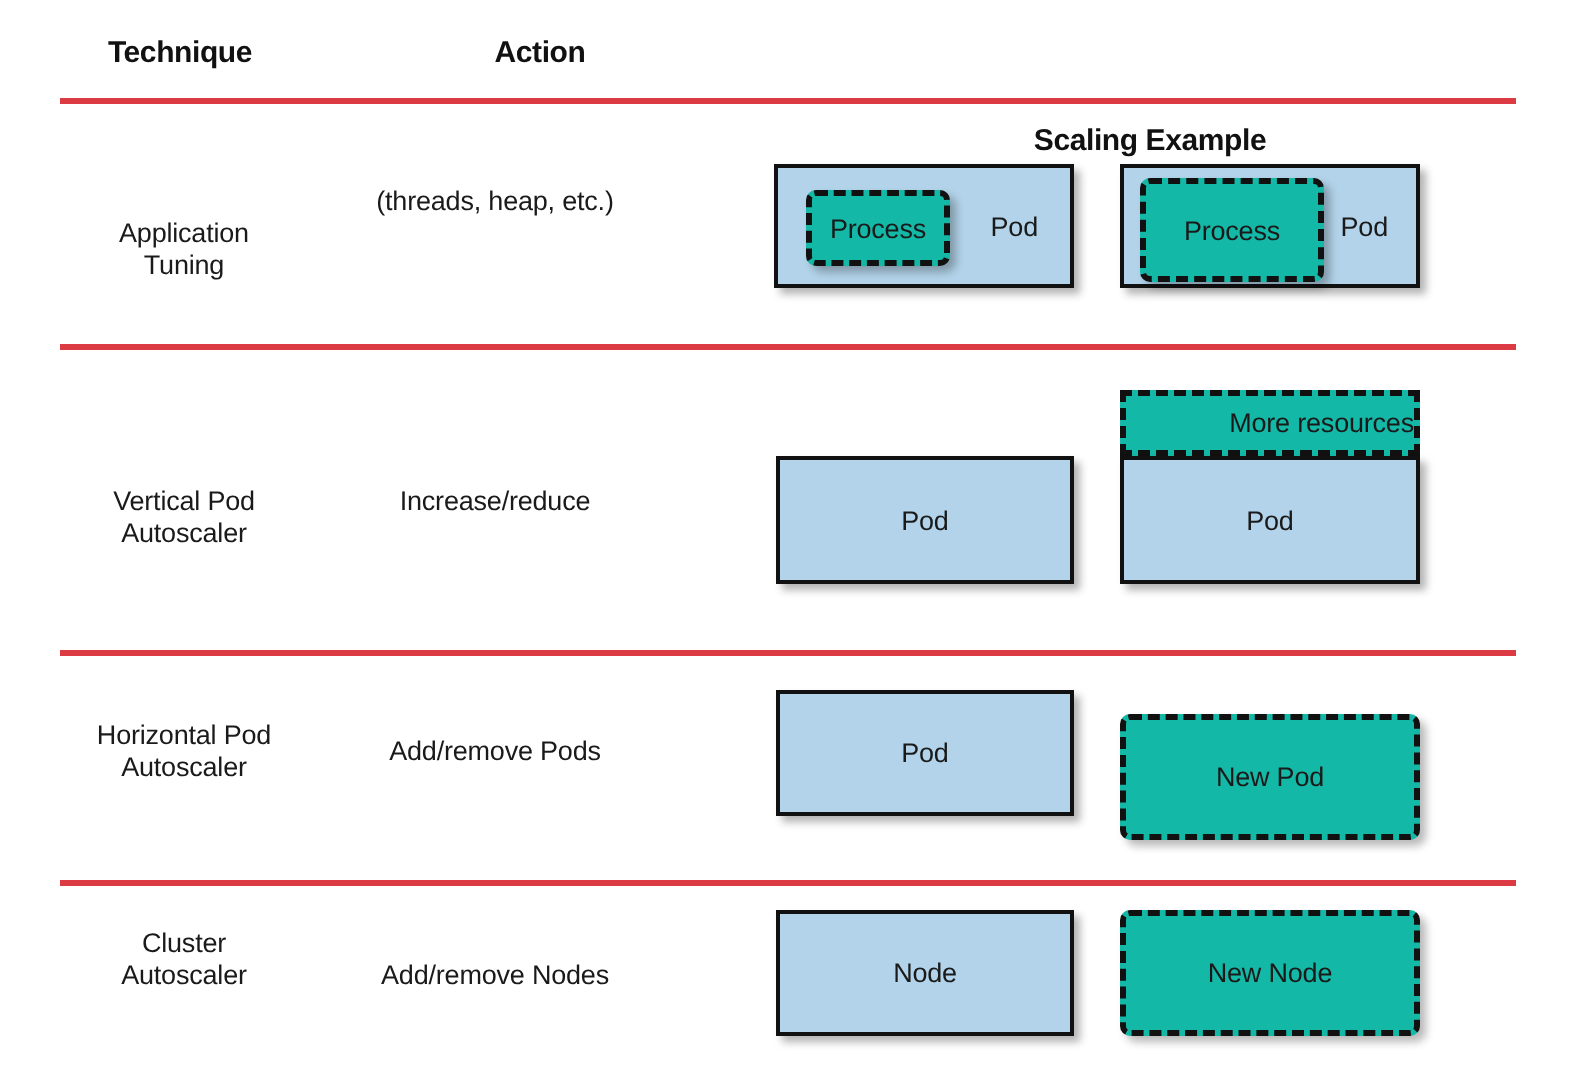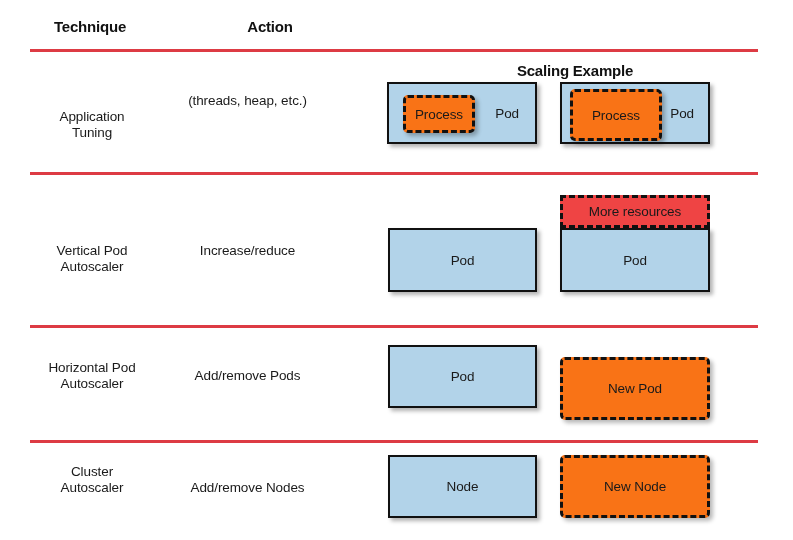--- a/index.html
+++ b/index.html
@@ -52,33 +52,33 @@
   .box-solid{
     border:2.5px solid #111;
     box-shadow:3px 3px 4px rgba(0,0,0,0.30);
   }
   .box-dashed{
     border:3px dashed #111;
     border-radius:5px;
     box-shadow:3px 3px 4px rgba(0,0,0,0.28);
   }
   .fill-blue{background:#b2d3e9;}
-  .fill-green{background:#f97316;justify-content:center;}
+  .fill-green{background:#14b8a6;justify-content:center;}
 
   .pod-label{
     position:absolute;
     font-size:13.5px;color:#1a1a1a;
     letter-spacing:-0.1px;
     pointer-events:none;
   }
   .resource-strip{
     position:absolute;box-sizing:border-box;
     border:3px dashed #111;
-    background:#ef4444;
-    display:flex;align-items:center;justify-content:center;
+    background:#14b8a6;
+    display:flex;align-items:center;justify-content:flex-end;
     font-size:13.5px;color:#1a1a1a;letter-spacing:-0.1px;
   }
 </style>
 </head>
 <body>
 
 <div class="sheet">
 
   <div class="head-row">
     <div class="head-cell head-action">Action</div>

